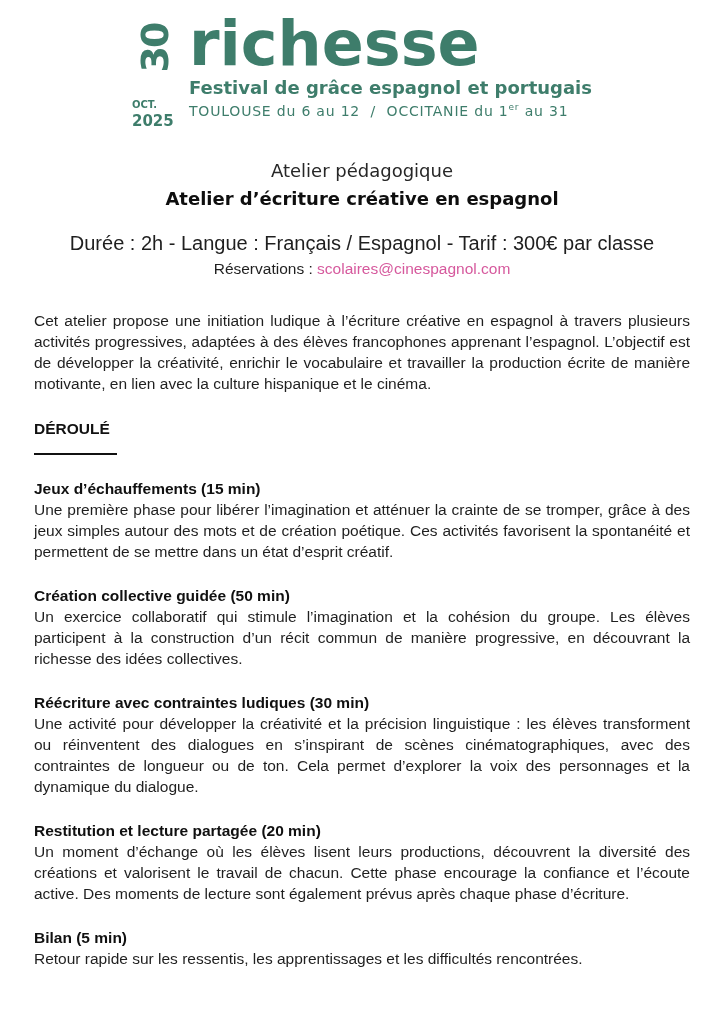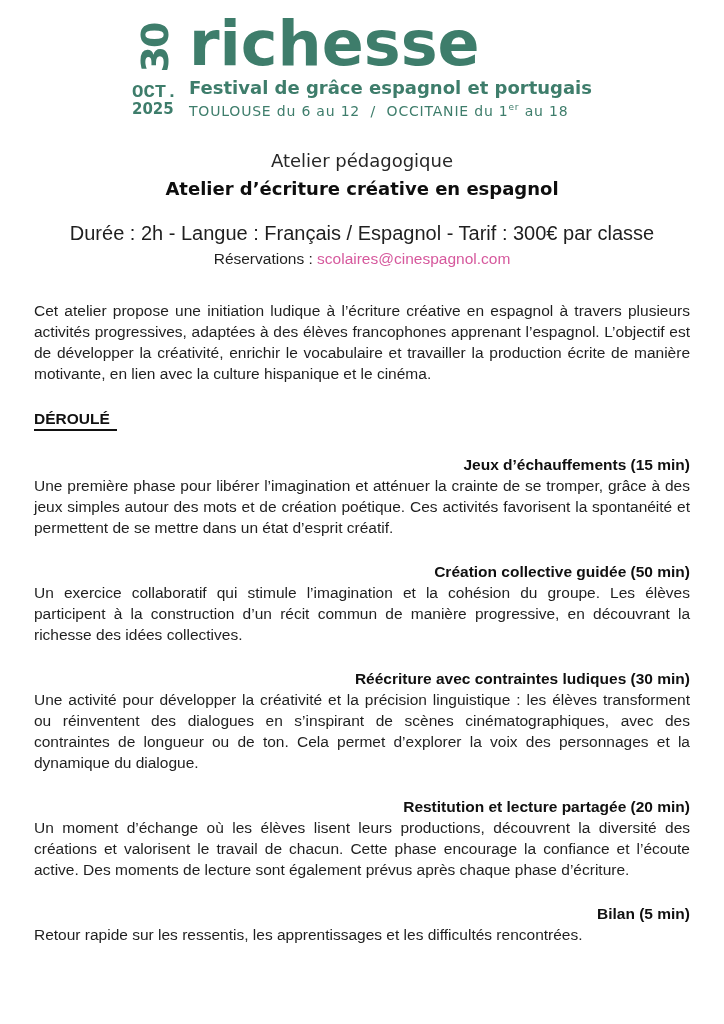--- a/index.html
+++ b/index.html
@@ -41,21 +41,21 @@
     justify-content: center;
   }
   .logo-number {
     display: inline-block;
     transform: rotate(-90deg);
     font-weight: bold;
     font-size: 38px;
     letter-spacing: -2px;
     line-height: 1;
   }
-  .logo-month { font-weight: bold; font-size: 19px; line-height: 19px; margin-top: 2px; font-family: Liberation Mono, monospace; }
+  .logo-month { font-weight: bold; font-size: 10px; line-height: 19px; margin-top: 14px; }
   .logo-year  { font-weight: bold; font-size: 15px; line-height: 15px; }
   .logo-right { display: flex; flex-direction: column; align-items: flex-start; }
   .logo-word {
     font-size: 62px;
     font-weight: bold;
     line-height: 62px;
     letter-spacing: 0px;
     margin-top: -2px;
   }
   .logo-subtitle { font-weight: bold; font-size: 18px; line-height: 20px; margin-top: 3px; }
@@ -82,30 +82,29 @@
   .deroule-heading {
     margin: 26px 0 0 0;
     font-size: 15.5px;
     font-weight: bold;
     color: #111;
   }
   .deroule-heading .underlined {
     display: inline-block;
     border-bottom: 2px solid currentColor;
     padding-right: 7px;
-    padding-bottom: 1px;
+    padding-bottom: 15px;
   }
   .phase { margin-top: 23px; }
   .phase-title {
     margin: 0;
     font-size: 15.5px;
     font-weight: bold;
     line-height: 21px;
     color: #101010;
-    text-align: right;
   }
   .phase-body {
     margin: 0;
     font-size: 15.5px;
     line-height: 21px;
     text-align: justify;
   }
 </style>
 </head>
 <body>
@@ -116,21 +115,21 @@
     <div class="logo-left">
       <div class="logo-number-box">
         <span class="logo-number">30</span>
       </div>
       <div class="logo-month">OCT.</div>
       <div class="logo-year">2025</div>
     </div>
     <div class="logo-right">
       <div class="logo-word">richesse</div>
       <div class="logo-subtitle">Festival de grâce espagnol et portugais</div>
-      <div class="logo-dates"><span>TOULOUSE du 6 au 12&nbsp; /&nbsp; OCCITANIE du 1</span><sup>er</sup><span> au 18</span></div>
+      <div class="logo-dates"><span>TOULOUSE du 6 au 12&nbsp; /&nbsp; OCCITANIE du 1</span><sup>er</sup><span> au 31</span></div>
     </div>
   </header>
 
   <div class="title-block">
     <div class="kicker">Atelier pédagogique</div>
     <h1 class="doc-title">Atelier d’écriture créative en espagnol</h1>
   </div>
 
   <div class="meta-block">
     <p class="details">Durée : 2h - Langue : Français / Espagnol - Tarif : 300€ par classe</p>

